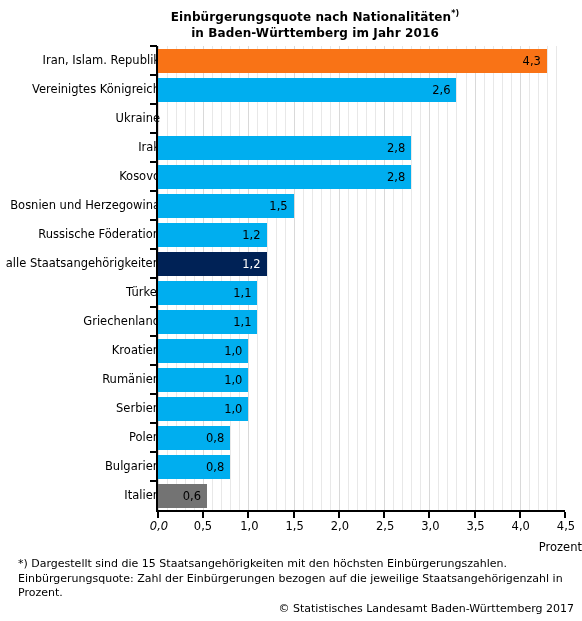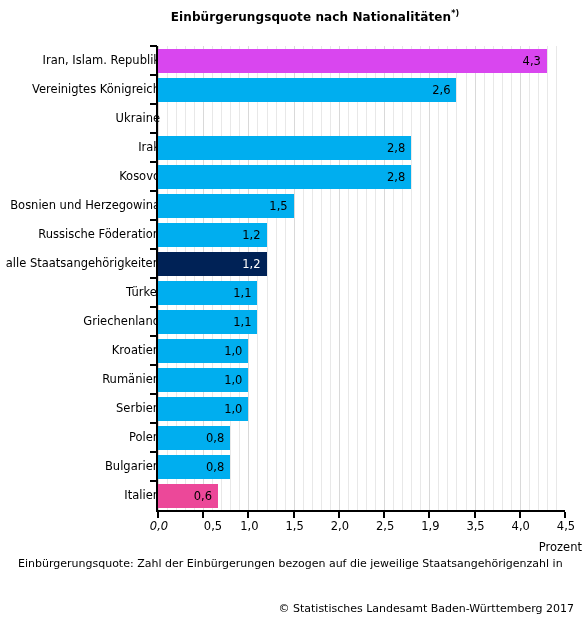--- a/index.html
+++ b/index.html
@@ -178,30 +178,31 @@
     text-align: right;
     font-size: 11px;
     color: #000000;
   }
 </style>
 </head>
 <body>
 
 <div id="chart-title">
   <span class="ttl-line"><span>Einbürgerungsquote nach Nationalitäten</span><sup>*)</sup></span>
+  <span class="ttl-line">in Baden-Württemberg im Jahr 2016</span>
 </div>
 
 <div id="plot-wrap">
   <div id="grid-minor" style="background-image: repeating-linear-gradient(to right, rgb(232, 232, 232) 0px, rgb(232, 232, 232) 1px, transparent 1px, transparent 9.04444px);"></div>
   <div id="grid-major" style="background-image: repeating-linear-gradient(to right, rgb(217, 217, 217) 0px, rgb(217, 217, 217) 1px, transparent 1px, transparent 45.2222px);"></div>
   <div id="rows-container">
       <div class="cat-row" style="top: 0px; height: 29px;">
         <div class="tick-mark"></div>
         <div class="cat-label" style="height: 29px; line-height: 29px;">Iran, Islam. Republik</div>
-        <div class="bar" style="width: 388.911px; height: 24px; top: 2.5px; background: #d946ef;">
+        <div class="bar" style="width: 388.911px; height: 24px; top: 2.5px; background: #f97316;">
           <span class="bar-value" style="height: 24px; line-height: 24px; color: rgb(0, 0, 0);">4,3</span>
         </div>
       </div>
       <div class="cat-row" style="top: 29px; height: 29px;">
         <div class="tick-mark"></div>
         <div class="cat-label" style="height: 29px; line-height: 29px;">Vereinigtes Königreich</div>
         <div class="bar" style="width: 298.467px; height: 24px; top: 2.5px; background: rgb(0, 174, 239);">
           <span class="bar-value" style="height: 24px; line-height: 24px; color: rgb(0, 0, 0);">2,6</span>
         </div>
       </div>
@@ -289,49 +290,51 @@
       <div class="cat-row" style="top: 406px; height: 29px;">
         <div class="tick-mark"></div>
         <div class="cat-label" style="height: 29px; line-height: 29px;">Bulgarien</div>
         <div class="bar" style="width: 72.3556px; height: 24px; top: 2.5px; background: rgb(0, 174, 239);">
           <span class="bar-value" style="height: 24px; line-height: 24px; color: rgb(0, 0, 0);">0,8</span>
         </div>
       </div>
       <div class="cat-row" style="top: 435px; height: 29px;">
         <div class="tick-mark"></div>
         <div class="cat-label" style="height: 29px; line-height: 29px;">Italien</div>
-        <div class="bar" style="width: 60px; height: 24px; top: 2.5px; background: #ec4899;">
+        <div class="bar" style="width: 49px; height: 24px; top: 2.5px; background: #737373;">
           <span class="bar-value" style="height: 24px; line-height: 24px; color: rgb(0, 0, 0);">0,6</span>
         </div>
       </div>
     </div>
   <div id="y-axis-line"></div>
   <div id="x-axis-line"></div>
 </div>
 
 <div id="x-ticks">
     <div class="xtick" style="left: 157px;"></div>
     <div class="xtick-label" style="left: 158px; font-style: italic;">0,0</div>
     <div class="xtick" style="left: 202.222px;"></div>
-    <div class="xtick-label" style="left: 212px;">0,5</div>
+    <div class="xtick-label" style="left: 202px;">0,5</div>
     <div class="xtick" style="left: 247.444px;"></div>
     <div class="xtick-label" style="left: 248.444px;">1,0</div>
     <div class="xtick" style="left: 292.667px;"></div>
     <div class="xtick-label" style="left: 293.667px;">1,5</div>
     <div class="xtick" style="left: 337.889px;"></div>
     <div class="xtick-label" style="left: 338.889px;">2,0</div>
     <div class="xtick" style="left: 383.111px;"></div>
     <div class="xtick-label" style="left: 384.111px;">2,5</div>
     <div class="xtick" style="left: 428.333px;"></div>
-    <div class="xtick-label" style="left: 429.333px;">1,9</div>
+    <div class="xtick-label" style="left: 429.333px;">3,0</div>
     <div class="xtick" style="left: 473.556px;"></div>
     <div class="xtick-label" style="left: 474.556px;">3,5</div>
     <div class="xtick" style="left: 518.778px;"></div>
     <div class="xtick-label" style="left: 519.778px;">4,0</div>
     <div class="xtick" style="left: 564px;"></div>
     <div class="xtick-label" style="left: 565px;">4,5</div>
   </div>
 <div id="x-axis-title"><span id="x-axis-title-inner">Prozent</span></div>
 
 <div id="footnotes">
+  <p>*) Dargestellt sind die 15 Staatsangehörigkeiten mit den höchsten Einbürgerungszahlen.</p>
   <p>Einbürgerungsquote: Zahl der Einbürgerungen bezogen auf die jeweilige Staatsangehörigenzahl in</p>
+  <p>Prozent.</p>
 </div>
 <div id="copyright">© Statistisches Landesamt Baden-Württemberg 2017</div>
 
 </body></html>

